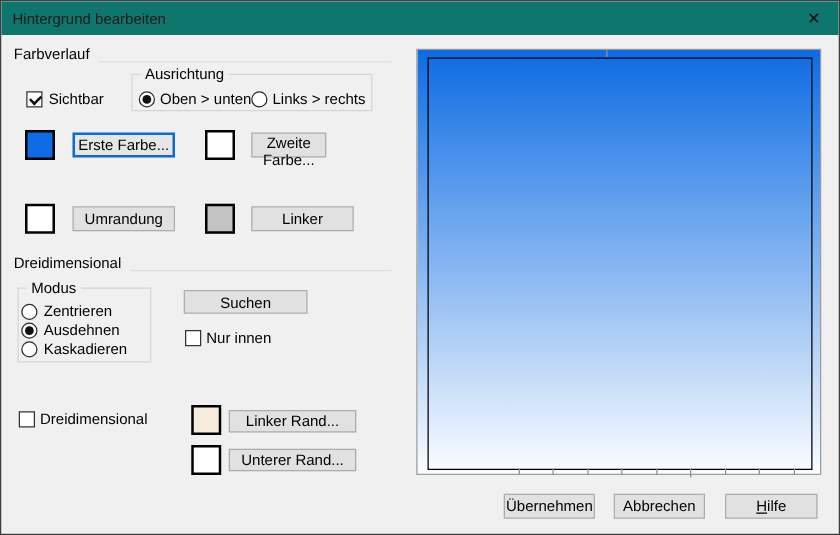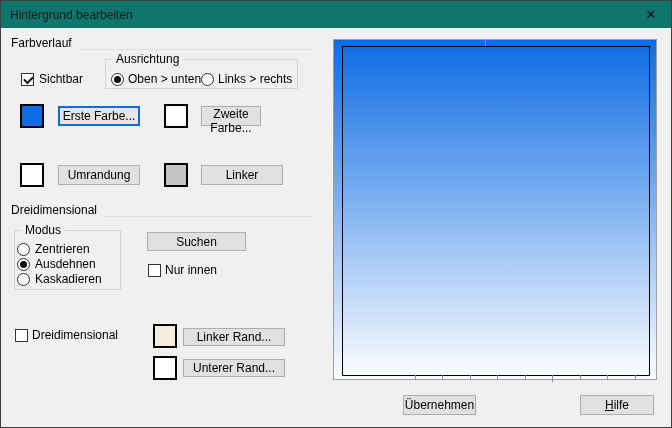--- a/index.html
+++ b/index.html
@@ -111,15 +111,16 @@
     <div class="tick tick-b" style="left:136px"></div>
     <div class="tick tick-b" style="left:163px"></div>
     <div class="tick tick-b" style="left:191px"></div>
     <div class="tick tick-b major" style="left:218px"></div>
     <div class="tick tick-b" style="left:246px"></div>
     <div class="tick tick-b" style="left:273px"></div>
     <div class="tick tick-b" style="left:301px"></div>
   </div>
 
   <button class="btn" style="left:402px;top:394px;width:73px;height:20px">Übernehmen</button>
+  <button class="btn" style="left:490px;top:394px;width:73px;height:20px">Abbrechen</button>
   <button class="btn" style="left:579px;top:394px;width:74px;height:20px"><span class="u">H</span><span>ilfe</span></button>
 
 </div>
 
 </body></html>

